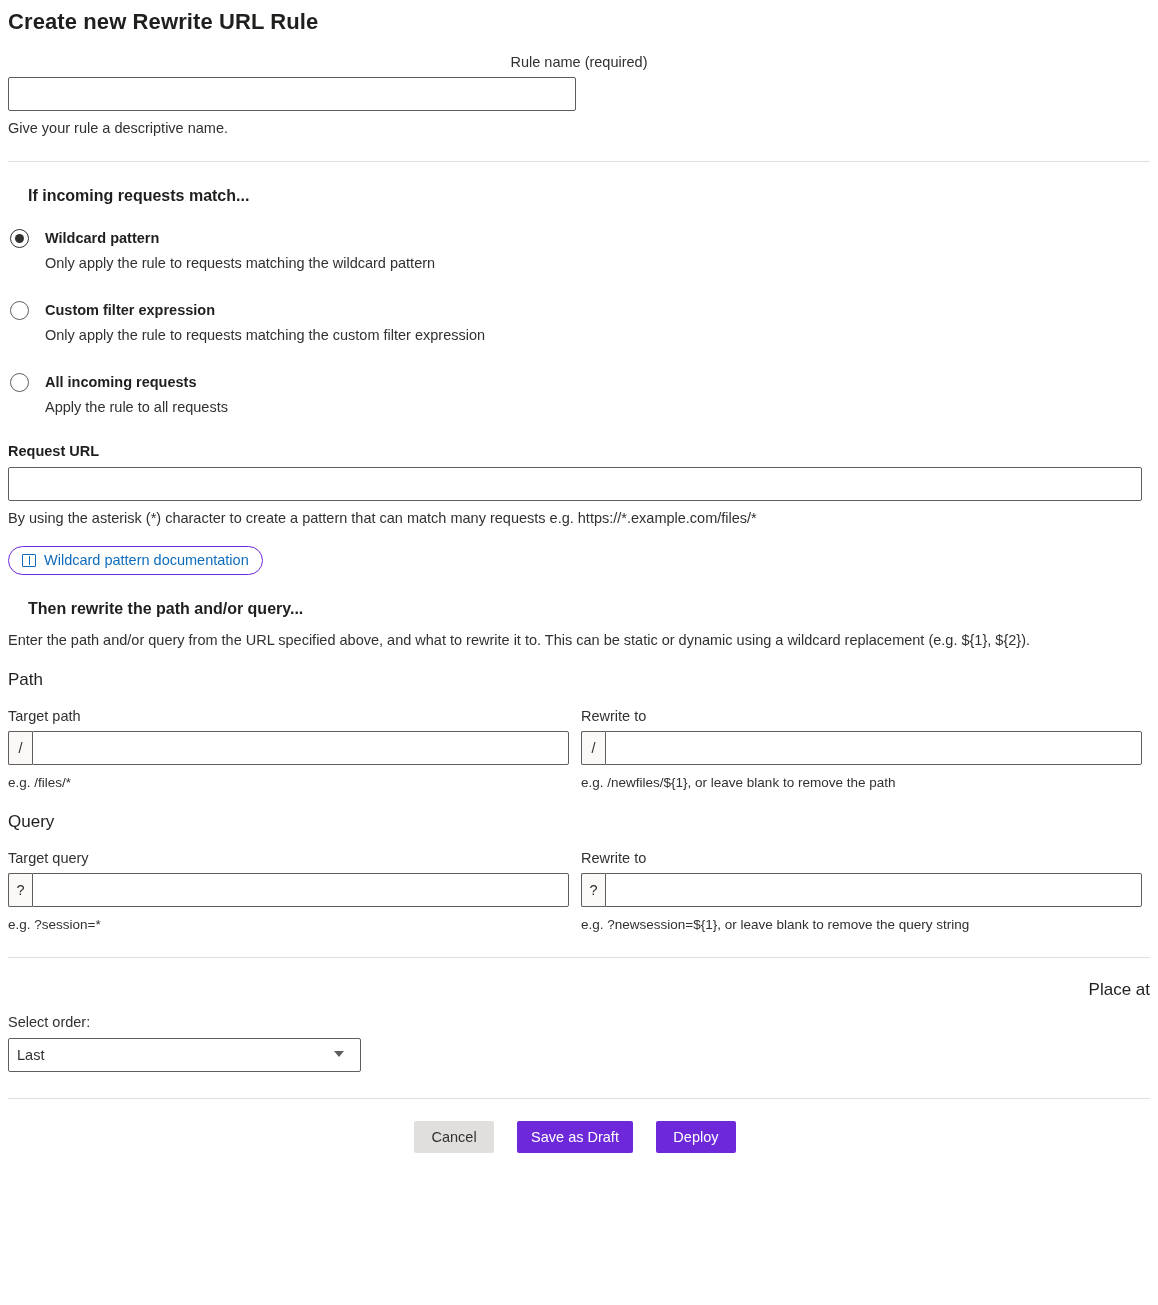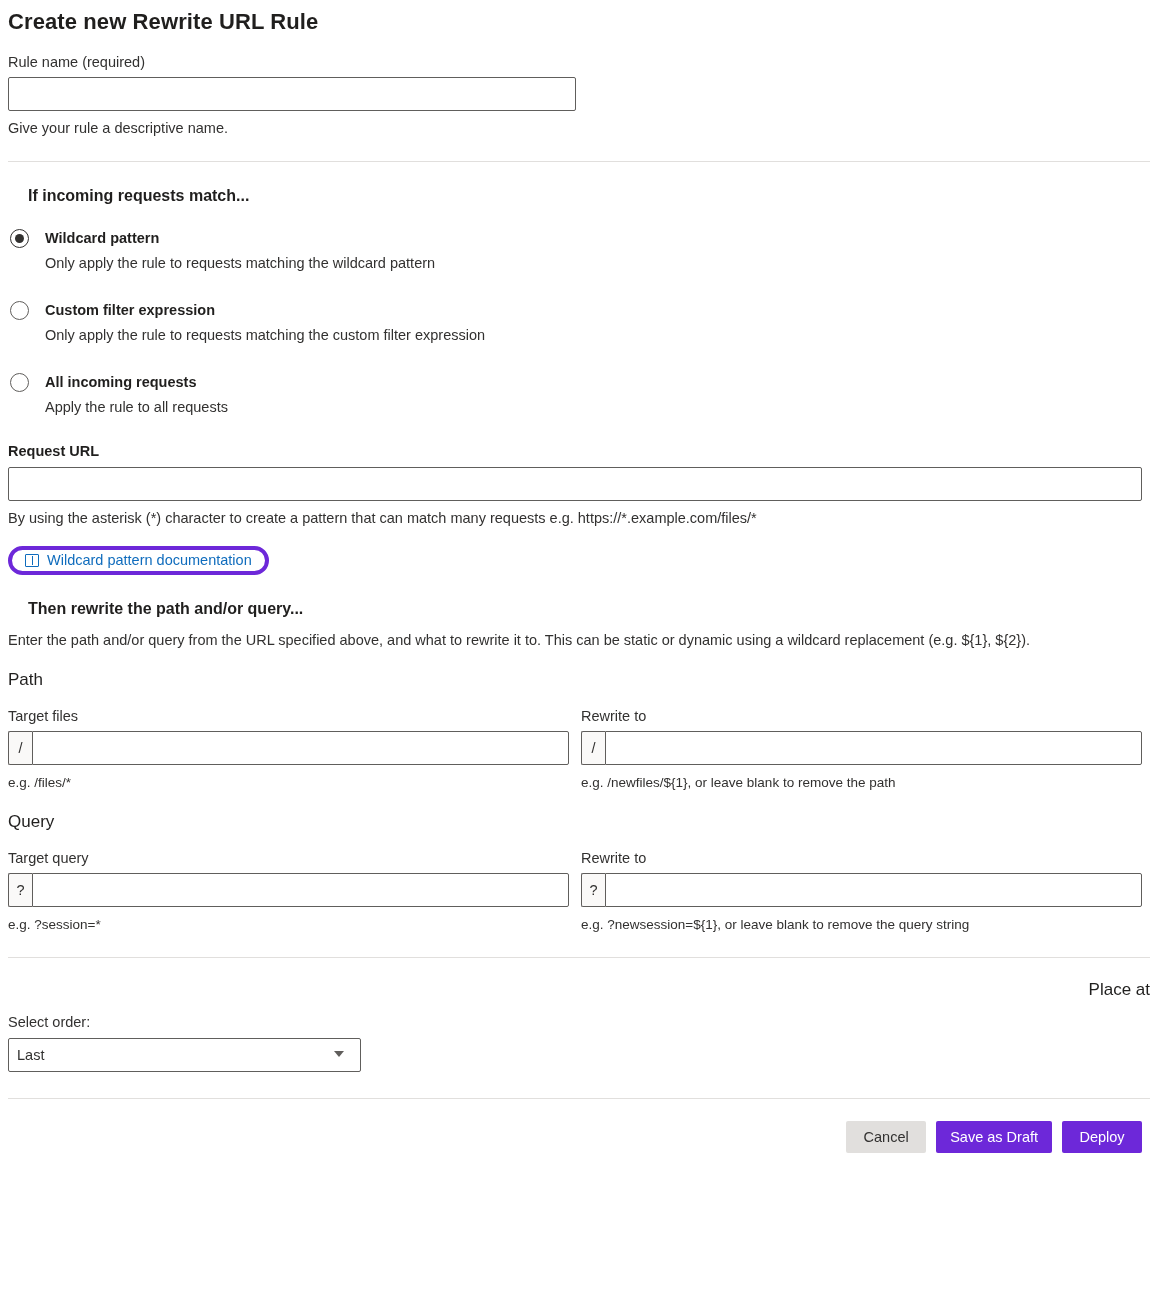--- a/index.html
+++ b/index.html
@@ -26,20 +26,21 @@
     font-size: 22px;
     font-weight: bold;
     color: #201f1e;
     margin: 9px 0 0 0;
     letter-spacing: 0.1px;
   }
   .field-label {
     font-size: 14.5px;
     color: #323130;
     margin-top: 19px;
+    text-align: center;
   }
   .hint {
     font-size: 14.5px;
     color: #323130;
     margin-top: 9px;
   }
   input.text-input {
     height: 34px;
     border: 1px solid #605e5c;
     border-radius: 2px;
@@ -108,21 +109,21 @@
     display: block;
     width: 1134px;
     margin-top: 8px;
   }
   .doc-link-btn {
     display: inline-flex;
     align-items: center;
     gap: 8px;
     height: 29px;
     padding: 0 13px;
-    border: 4px solid #6d28d9;
+    border: 1px solid #6d28d9;
     border-radius: 15px;
     background: #fff;
     color: #0f6cbd;
     font-size: 14.5px;
     font-family: "Liberation Sans", sans-serif;
     margin-top: 20px;
     cursor: pointer;
   }
   .doc-icon {
     display: inline-block;
@@ -229,22 +230,22 @@
     border-top: 6px solid #605e5c;
     pointer-events: none;
   }
   .footer-divider {
     height: 1px;
     background: #e1dfdd;
     margin-top: 26px;
   }
   .footer {
     display: flex;
-    justify-content: flex-end;
-    gap: 10px;
+    justify-content: center;
+    gap: 23px;
     margin-top: 22px;
     padding-right: 8px;
   }
   button.btn {
     height: 32px;
     min-width: 80px;
     border: none;
     border-radius: 2px;
     font-family: "Liberation Sans", sans-serif;
     font-size: 14.5px;
@@ -310,21 +311,21 @@
   </button>
 
   
   <div class="section-title">Then rewrite the path and/or query...</div>
   <div class="para">Enter the path and/or query from the URL specified above, and what to rewrite it to. This can be static or dynamic using a wildcard replacement (e.g. ${1}, ${2}).</div>
 
   <div class="sub-head">Path</div>
 
   <div class="two-col">
     <div class="col">
-      <div class="col-label">Target files</div>
+      <div class="col-label">Target path</div>
       <div class="prefixed">
         <span class="prefix-box">/</span>
         <input type="text" placeholder="" style="">
       </div>
       <div class="small-hint">e.g. /files/*</div>
     </div>
     <div class="col">
       <div class="col-label">Rewrite to</div>
       <div class="prefixed">
         <span class="prefix-box">/</span>

